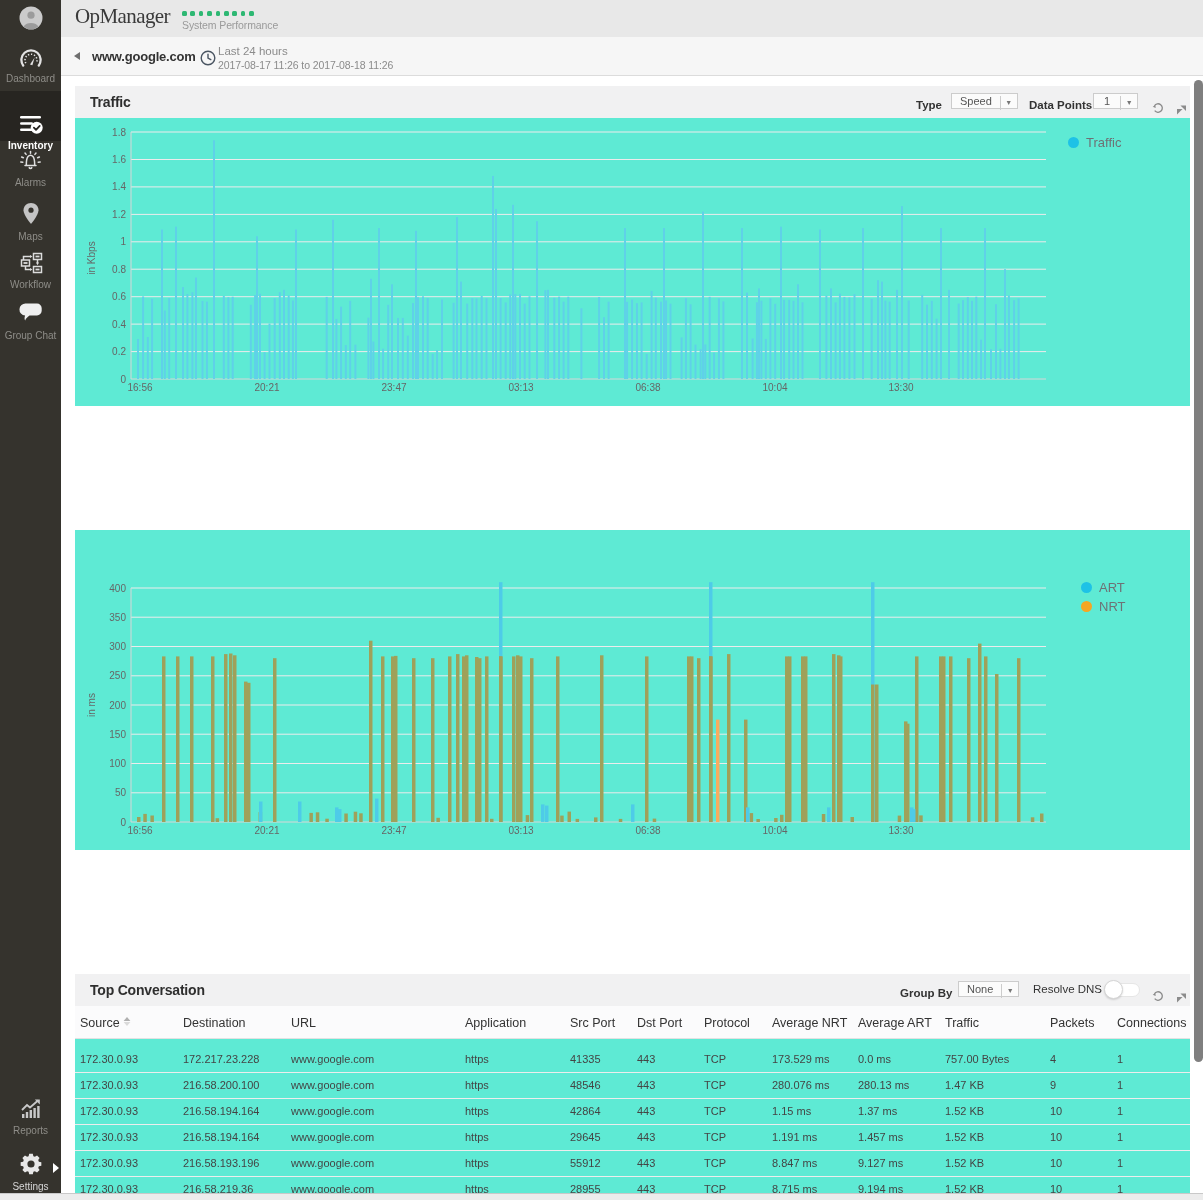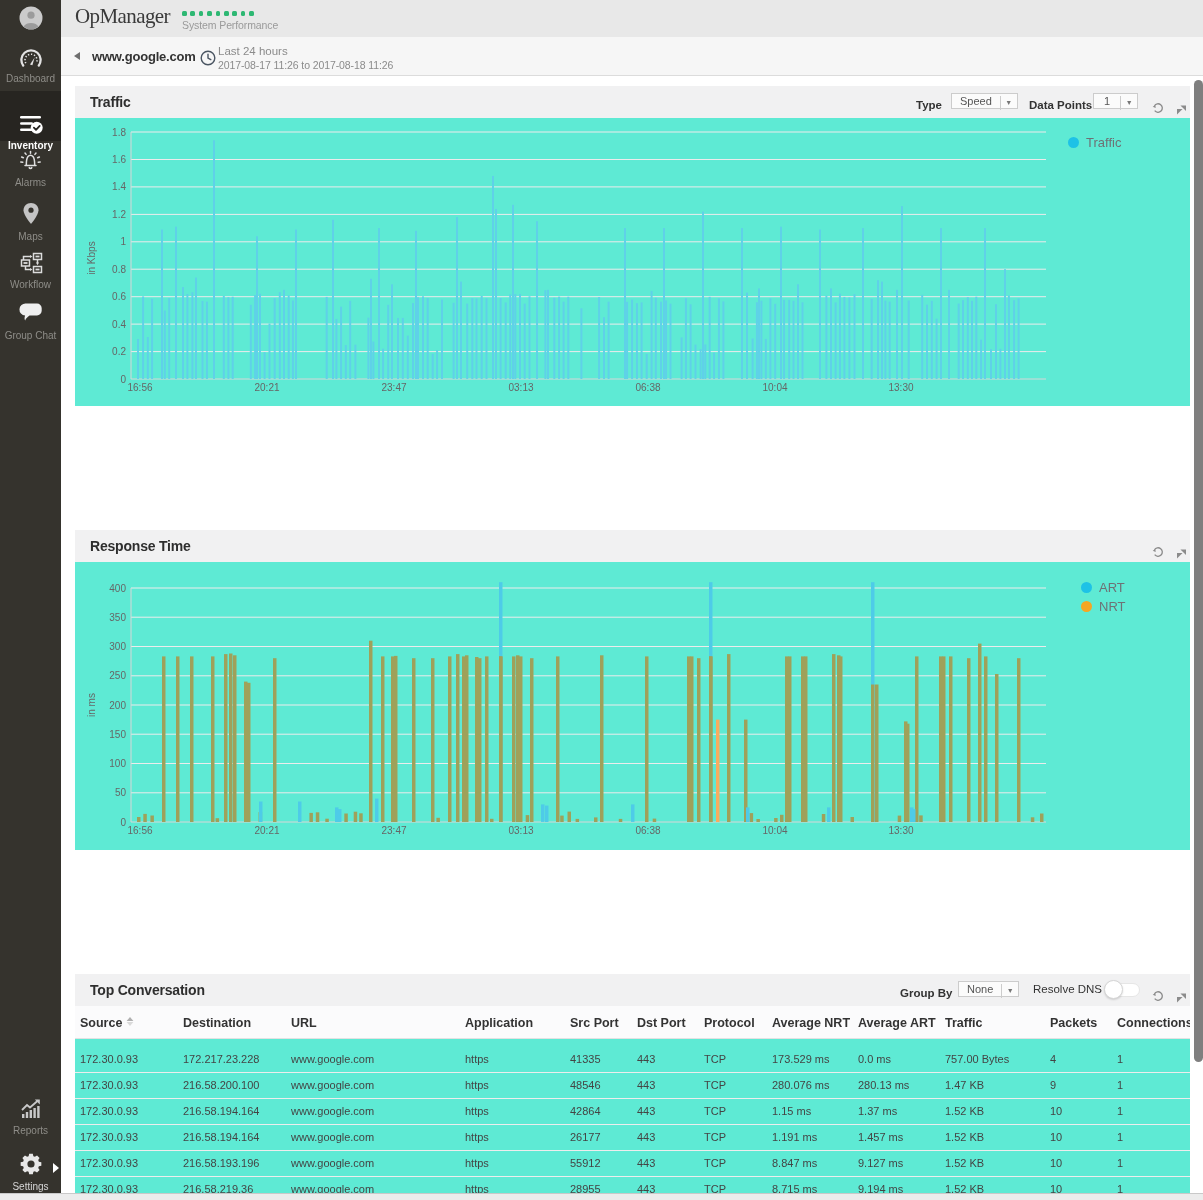--- a/index.html
+++ b/index.html
@@ -34,21 +34,21 @@
 .phead { position:absolute; left:0; top:0; width:1115px; height:32px; background:#f1f1f2; }
 .ptitle { position:absolute; left:15px; top:8px; font-size:14px; letter-spacing:-0.2px; font-weight:bold; color:#2e2e2e; }
 .hictl { position:absolute; top:0; height:26px; }
 .ddlab { font-size:11.5px; font-weight:bold; color:#333; }
 .dd { display:inline-block; height:16px; border:1px solid #ccc; background:#fbfbfb; font-size:11px; color:#555; line-height:14px; vertical-align:middle; }
 .dd .txt { display:inline-block; padding:0 8px; height:14px; }
 .dd .arr { display:inline-block; width:17px; height:14px; border-left:1px solid #ccc; text-align:center; color:#777; font-size:7px; line-height:14px; }
 .legdot { display:inline-block; width:11px; height:11px; border-radius:50%; vertical-align:-1px; margin-right:7px; }
 .trow { position:absolute; left:0; width:1115px; height:26px; border-bottom:1px solid #ededed; font-size:11px; color:#444; }
 .trow span { position:absolute; top:6px; }
-#thead { position:absolute; left:0; top:0; width:1115px; height:33px; background:#fbfbfc; border-bottom:1px solid #e2e2e2; font-size:12.5px; color:#333;font-weight:bold; }
+#thead { position:absolute; left:0; top:0; width:1115px; height:33px; background:#fbfbfc; border-bottom:1px solid #e2e2e2; font-size:12.5px; color:#333; }
 #thead span { position:absolute; top:10px; }
 
 
 .c1 { left:5px; } .c2 { left:108px; } .c3 { left:216px; } .c4 { left:390px;text-align:right; }
 .c5 { left:495px; } .c6 { left:562px; } .c7 { left:629px; } .c8 { left:697px; }
 .c9 { left:783px; } .c10 { left:870px; } .c11 { left:975px;text-align:right; } .c12 { left:1042px; }
 
 #botstrip { position:absolute; left:0; top:1193px; width:1203px; height:7px; background:#ececec; border-top:1px solid #c9c9c9; }
 #scrollbar { position:absolute; left:1194px; top:80px; width:9px; height:982px; background:#7f7f7f; border-radius:5px; }
 </style>
@@ -382,31 +382,20 @@
         <rect x="826.0" y="88.1" width="2" height="172.9" fill="#5fd1e8"></rect>
         <rect x="865.0" y="110.1" width="2" height="150.9" fill="#5fd1e8"></rect>
         <rect x="873.0" y="171.8" width="2" height="89.2" fill="#5fd1e8"></rect>
         <rect x="909.0" y="110.1" width="2" height="150.9" fill="#5fd1e8"></rect>
         <rect x="929.0" y="151.2" width="2" height="109.8" fill="#5fd1e8"></rect>
       </svg>
     <span style="position:absolute; left:993px; top:49px; font-size:13px; color:#6e7175;"><span class="legdot" style="background:#1ec2e6"></span>Traffic</span>
   </div>
 
   <div class="panel" style="top:530px; height:320px;">
-    <div class="phead">
-      <span class="ptitle">Response Time</span>
-      <svg class="hictl" style="left:1077px; top:9px;" width="13" height="13" viewBox="0 0 14 14" fill="none" stroke="#8a8a8a" stroke-width="1.4">
-        <path d="M2.6 4.6 A4.6 4.6 0 1 1 2.9 9.9"></path>
-        <path d="M0.8 5.6 L3.6 3.9 L4.0 6.9 Z" fill="#8a8a8a" stroke="none"></path>
-      </svg>
-      <svg class="hictl" style="left:1102px; top:11px;" width="9" height="12" viewBox="0 0 12 12">
-        <path d="M4.6 0 H12 V7.4 Z" fill="#8b8b8b"></path>
-        <path d="M0 12 V4.6 H7.4 Z" fill="#8b8b8b"></path>
-      </svg>
-    </div>
     <svg width="1115" height="330" style="position:absolute;left:0;top:32px">
         <line x1="56" y1="260.0" x2="971" y2="260.0" stroke="#d7d7d7" stroke-width="1"></line>
         <text x="51" y="263.5" font-size="10" fill="#666" text-anchor="end">0</text>
         <line x1="56" y1="230.8" x2="971" y2="230.8" stroke="#ececec" stroke-width="1"></line>
         <text x="51" y="234.2" font-size="10" fill="#666" text-anchor="end">50</text>
         <line x1="56" y1="201.5" x2="971" y2="201.5" stroke="#ececec" stroke-width="1"></line>
         <text x="51" y="205.0" font-size="10" fill="#666" text-anchor="end">100</text>
         <line x1="56" y1="172.2" x2="971" y2="172.2" stroke="#ececec" stroke-width="1"></line>
         <text x="51" y="175.8" font-size="10" fill="#666" text-anchor="end">150</text>
         <line x1="56" y1="143.0" x2="971" y2="143.0" stroke="#ececec" stroke-width="1"></line>
@@ -614,21 +603,21 @@
         <span class="c9">1.37 ms</span>
         <span class="c10">1.52 KB</span>
         <span class="c11">10</span>
         <span class="c12">1</span>
       </div>
 <div class="trow" style="top:151px">
         <span class="c1">172.30.0.93</span>
         <span class="c2">216.58.194.164</span>
         <span class="c3">www.google.com</span>
         <span class="c4">https</span>
-        <span class="c5">26177</span>
+        <span class="c5">29645</span>
         <span class="c6">443</span>
         <span class="c7">TCP</span>
         <span class="c8">1.191 ms</span>
         <span class="c9">1.457 ms</span>
         <span class="c10">1.52 KB</span>
         <span class="c11">10</span>
         <span class="c12">1</span>
       </div>
 <div class="trow" style="top:177px">
         <span class="c1">172.30.0.93</span>

